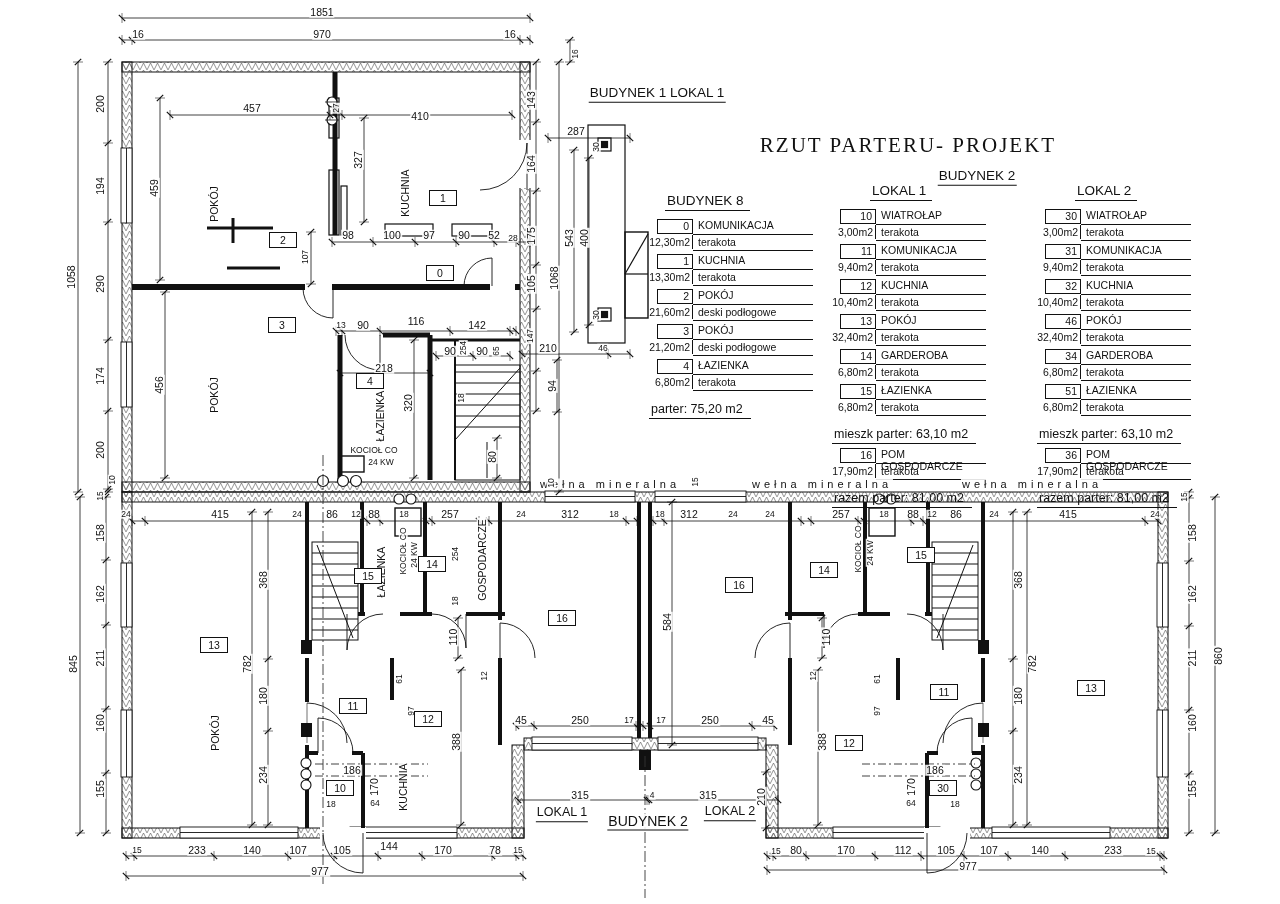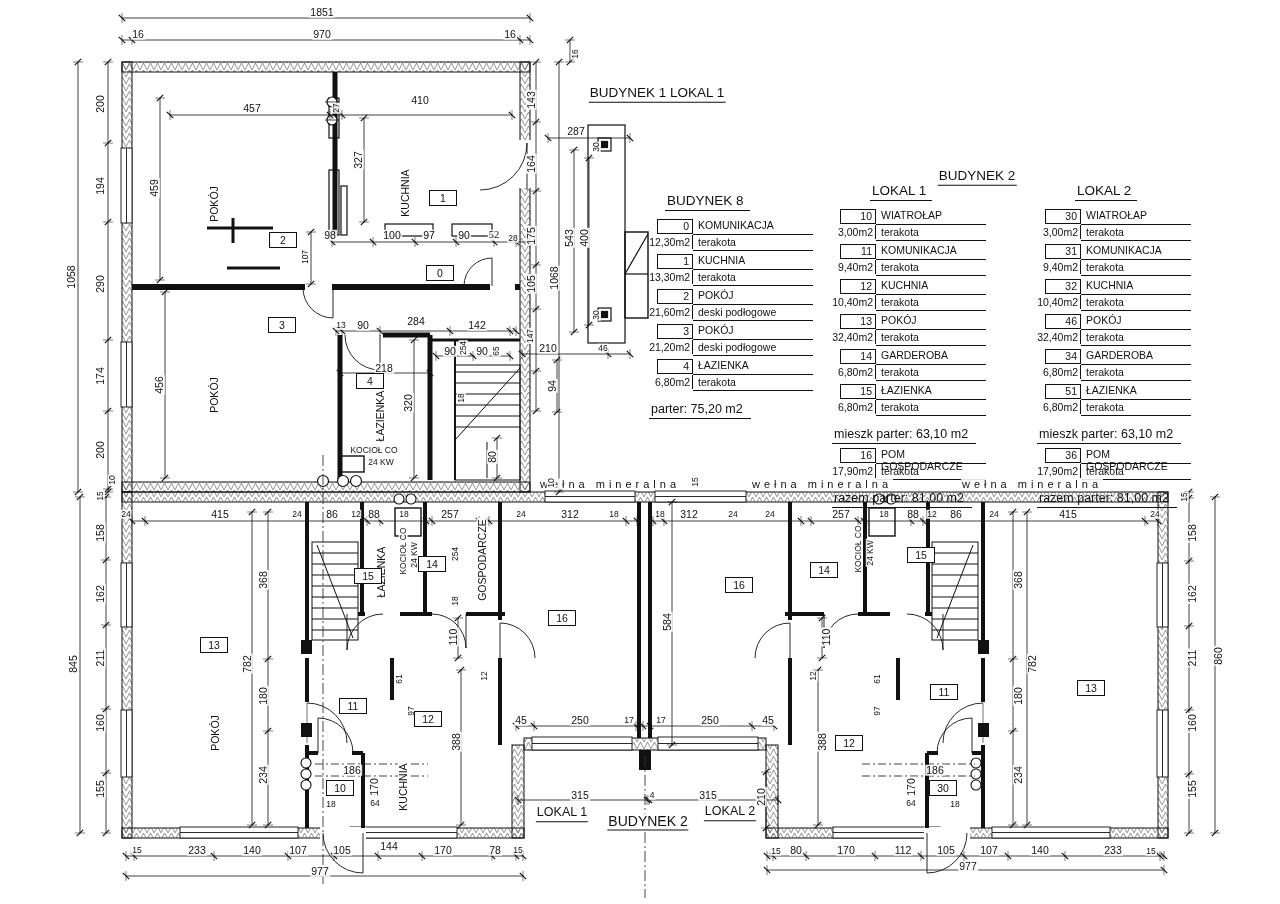--- a/index.html
+++ b/index.html
@@ -750,20 +750,21 @@
     <g>
           <line x1="766" y1="772" x2="766" y2="828" stroke="#111" stroke-width="0.8"></line>
           <line x1="769.1819805153394" y1="768.8180194846606" x2="762.8180194846606" y2="775.1819805153394" stroke="#111" stroke-width="1.2"></line>
           <line x1="771" y1="772" x2="761" y2="772" stroke="#111" stroke-width="0.55"></line>
           <line x1="769.1819805153394" y1="824.8180194846606" x2="762.8180194846606" y2="831.1819805153394" stroke="#111" stroke-width="1.2"></line>
           <line x1="771" y1="828" x2="761" y2="828" stroke="#111" stroke-width="0.55"></line>
         </g>
   </g>
 </svg>
 
+<div class="title" style="left:908px;top:145px">RZUT PARTERU-  PROJEKT</div>
 
 <div class="lgcol" id="lg-b1" style="left:643px;top:193px;width:170px"><div class="lghead" style="margin-left: 22px;">BUDYNEK 8</div><div class="lgrow">
         <div class="lgnum">0</div>
         <div class="lgname">KOMUNIKACJA</div>
         <div class="lgarea">12,30m2</div>
         <div class="lgfloor">terakota</div>
       </div><div class="lgrow">
         <div class="lgnum">1</div>
         <div class="lgname">KUCHNIA</div>
         <div class="lgarea">13,30m2</div>
@@ -886,33 +887,33 @@
       <div class="lb" style="left: 510px; top: 34px;">16</div>
       <div class="lb r" style="left: 71px; top: 277px;">1058</div>
       <div class="lb r" style="left: 100px; top: 104px;">200</div>
       <div class="lb r" style="left: 100px; top: 186px;">194</div>
       <div class="lb r" style="left: 100px; top: 284px;">290</div>
       <div class="lb r" style="left: 100px; top: 376px;">174</div>
       <div class="lb r" style="left: 100px; top: 450px;">200</div>
       <div class="lb r s9" style="left: 112px; top: 480px;">10</div>
       <div class="lb" style="left: 252px; top: 108px;">457</div>
       <div class="lb r s9" style="left: 336px; top: 108px;">27</div>
-      <div class="lb" style="left: 420px; top: 100px;">410</div>
+      <div class="lb" style="left: 420px; top: 116px;">410</div>
       <div class="lb r" style="left: 154px; top: 188px;">459</div>
       <div class="lb r" style="left: 358px; top: 160px;">327</div>
       <div class="lb r s9" style="left: 305px; top: 257px;">107</div>
-      <div class="lb" style="left: 330px; top: 235px; text-align: center;">98</div>
+      <div class="lb" style="left: 348px; top: 235px; text-align: center;">98</div>
       <div class="lb" style="left: 392px; top: 235px;">100</div>
       <div class="lb" style="left: 429px; top: 235px;">97</div>
       <div class="lb" style="left: 464px; top: 235px;">90</div>
-      <div class="lb" style="left: 494px; top: 235px; font-family: Liberation Serif, serif;">52</div>
+      <div class="lb" style="left: 494px; top: 235px;">52</div>
       <div class="lb s9" style="left: 513px; top: 238px;">28</div>
       <div class="lb s9" style="left: 341px; top: 325px;">13</div>
       <div class="lb" style="left: 363px; top: 325px;">90</div>
-      <div class="lb" style="left: 416px; top: 321px;">284</div>
+      <div class="lb" style="left: 416px; top: 321px;">116</div>
       <div class="lb" style="left: 477px; top: 325px;">142</div>
       <div class="lb r" style="left: 159px; top: 385px;">456</div>
       <div class="lb" style="left: 384px; top: 368px;">218</div>
       <div class="lb r" style="left: 408px; top: 403px;">320</div>
       <div class="lb" style="left: 450px; top: 351px;">90</div>
       <div class="lb r s9" style="left: 463px; top: 348px;">254</div>
       <div class="lb" style="left: 482px; top: 351px;">90</div>
       <div class="lb r s9" style="left: 496px; top: 351px;">65</div>
       <div class="lb r s9" style="left: 461px; top: 398px;">18</div>
       <div class="lb r" style="left: 492px; top: 457px;">80</div>

